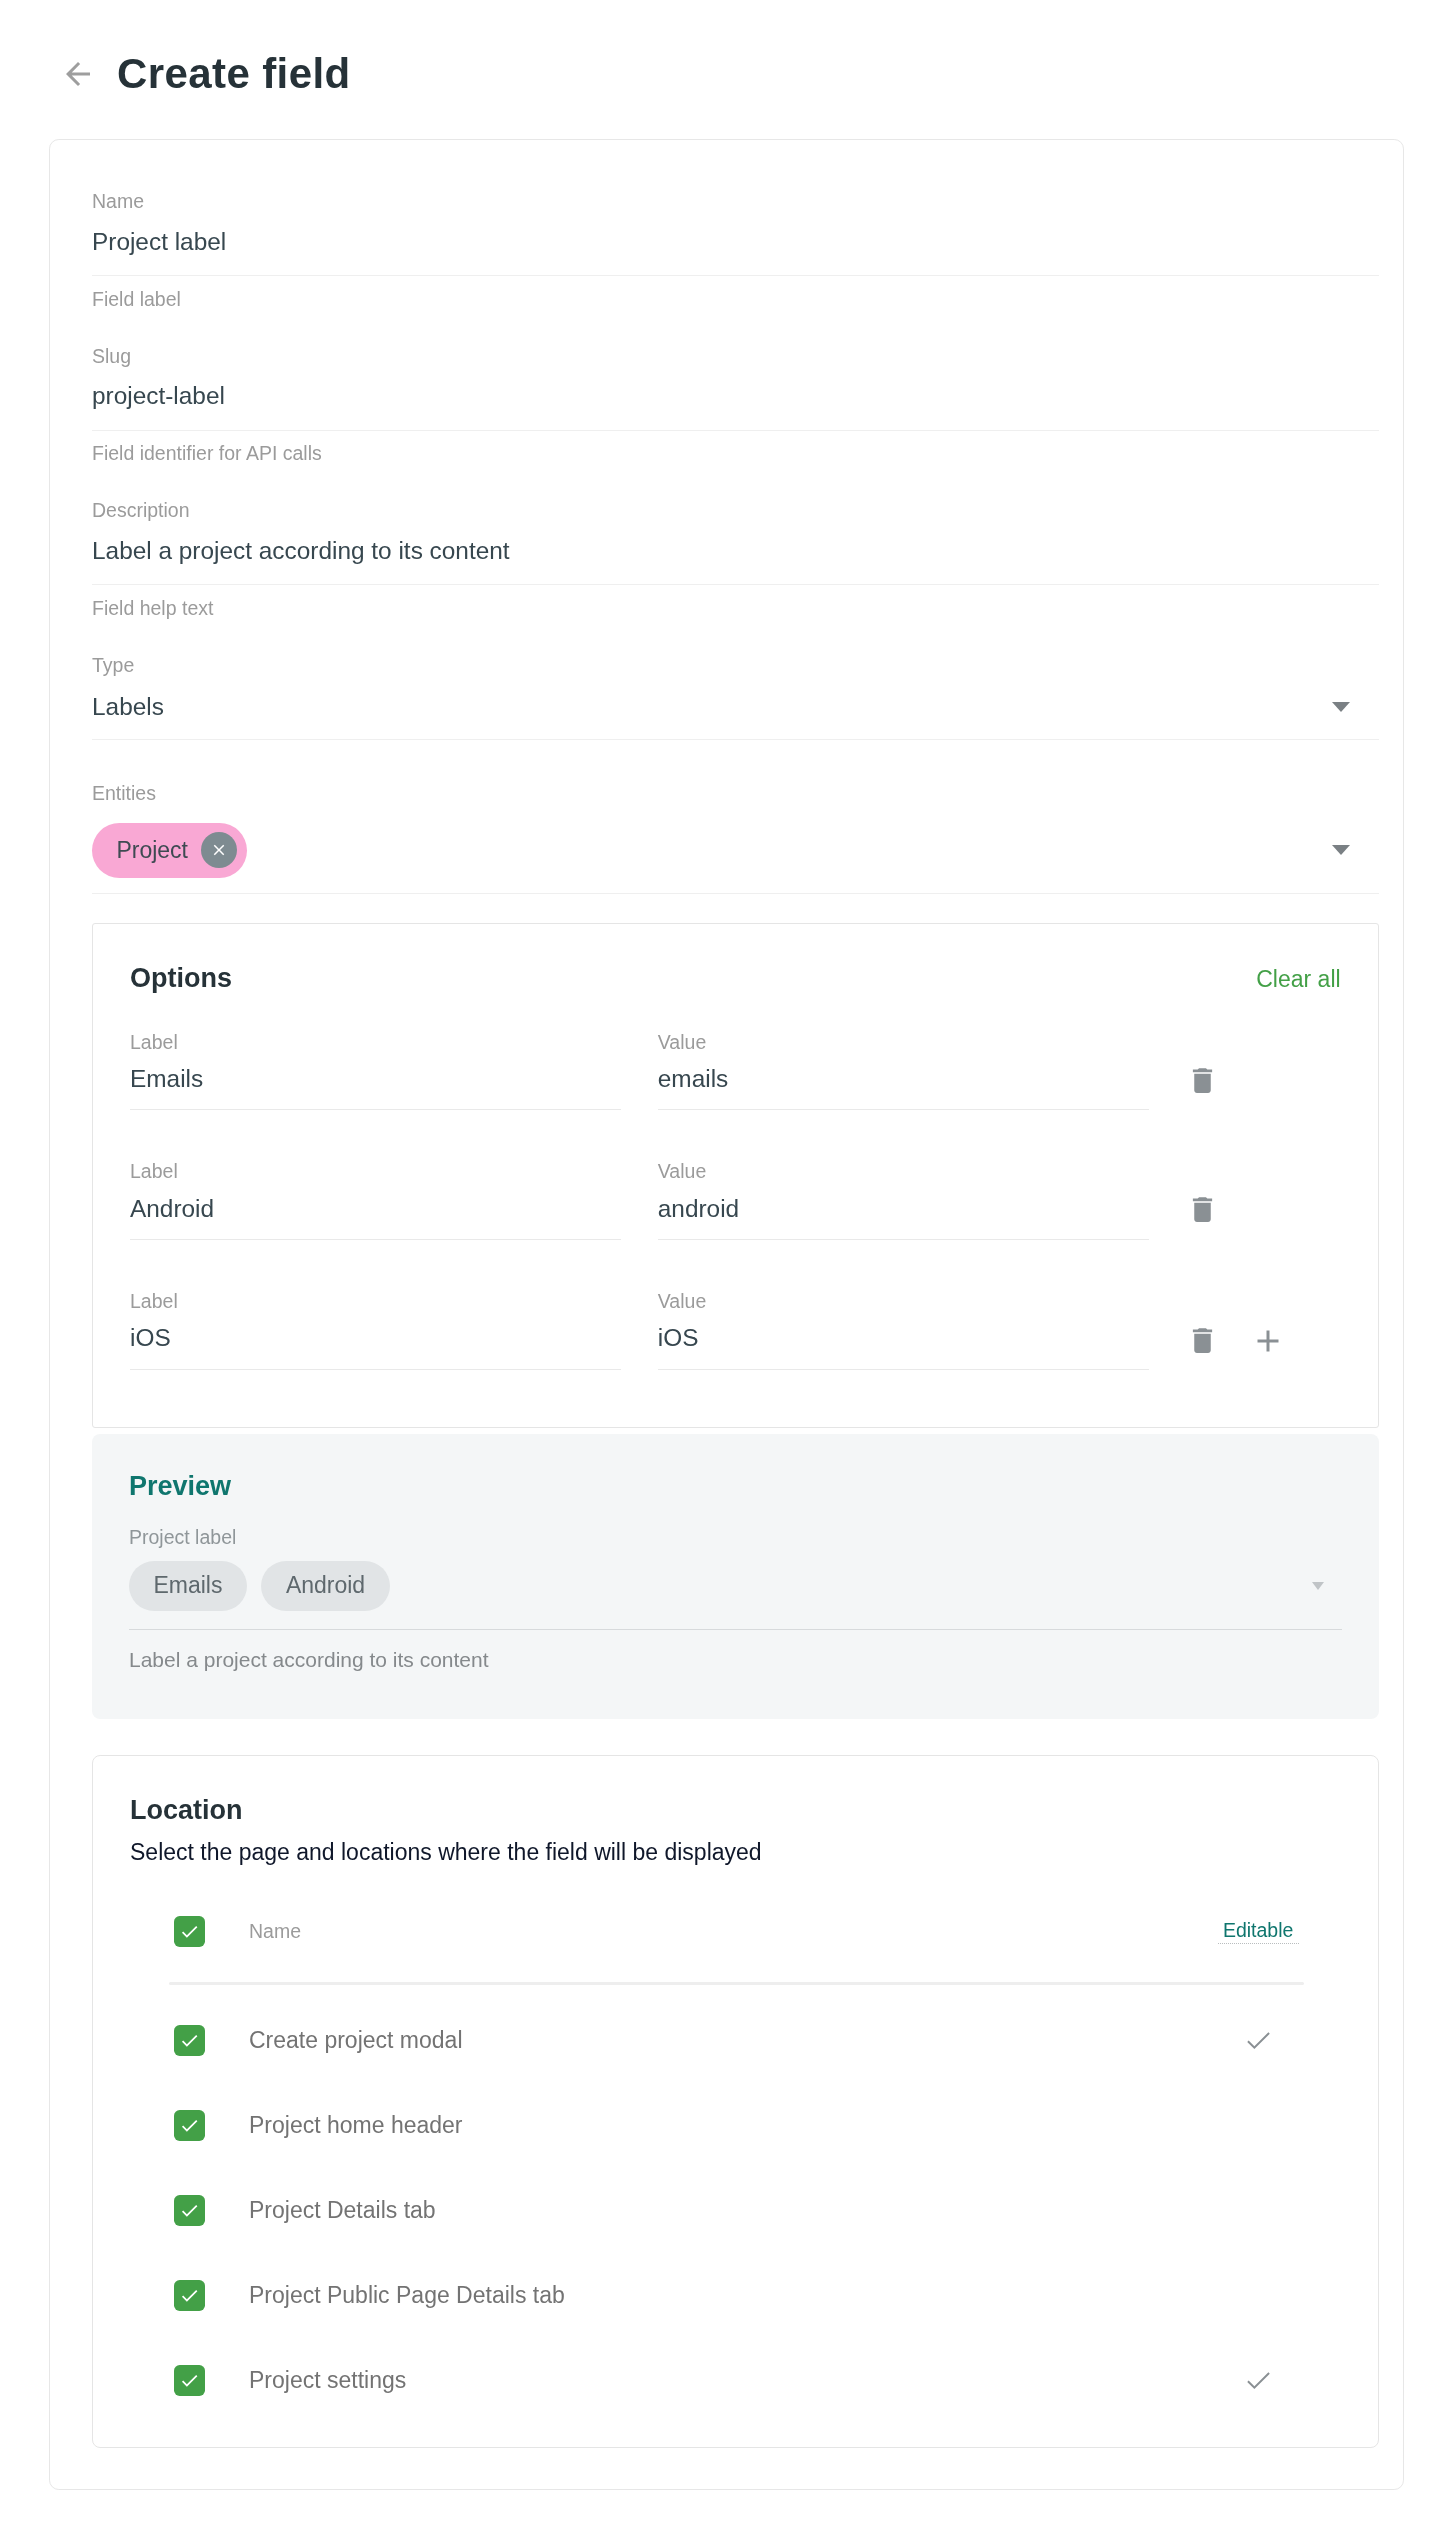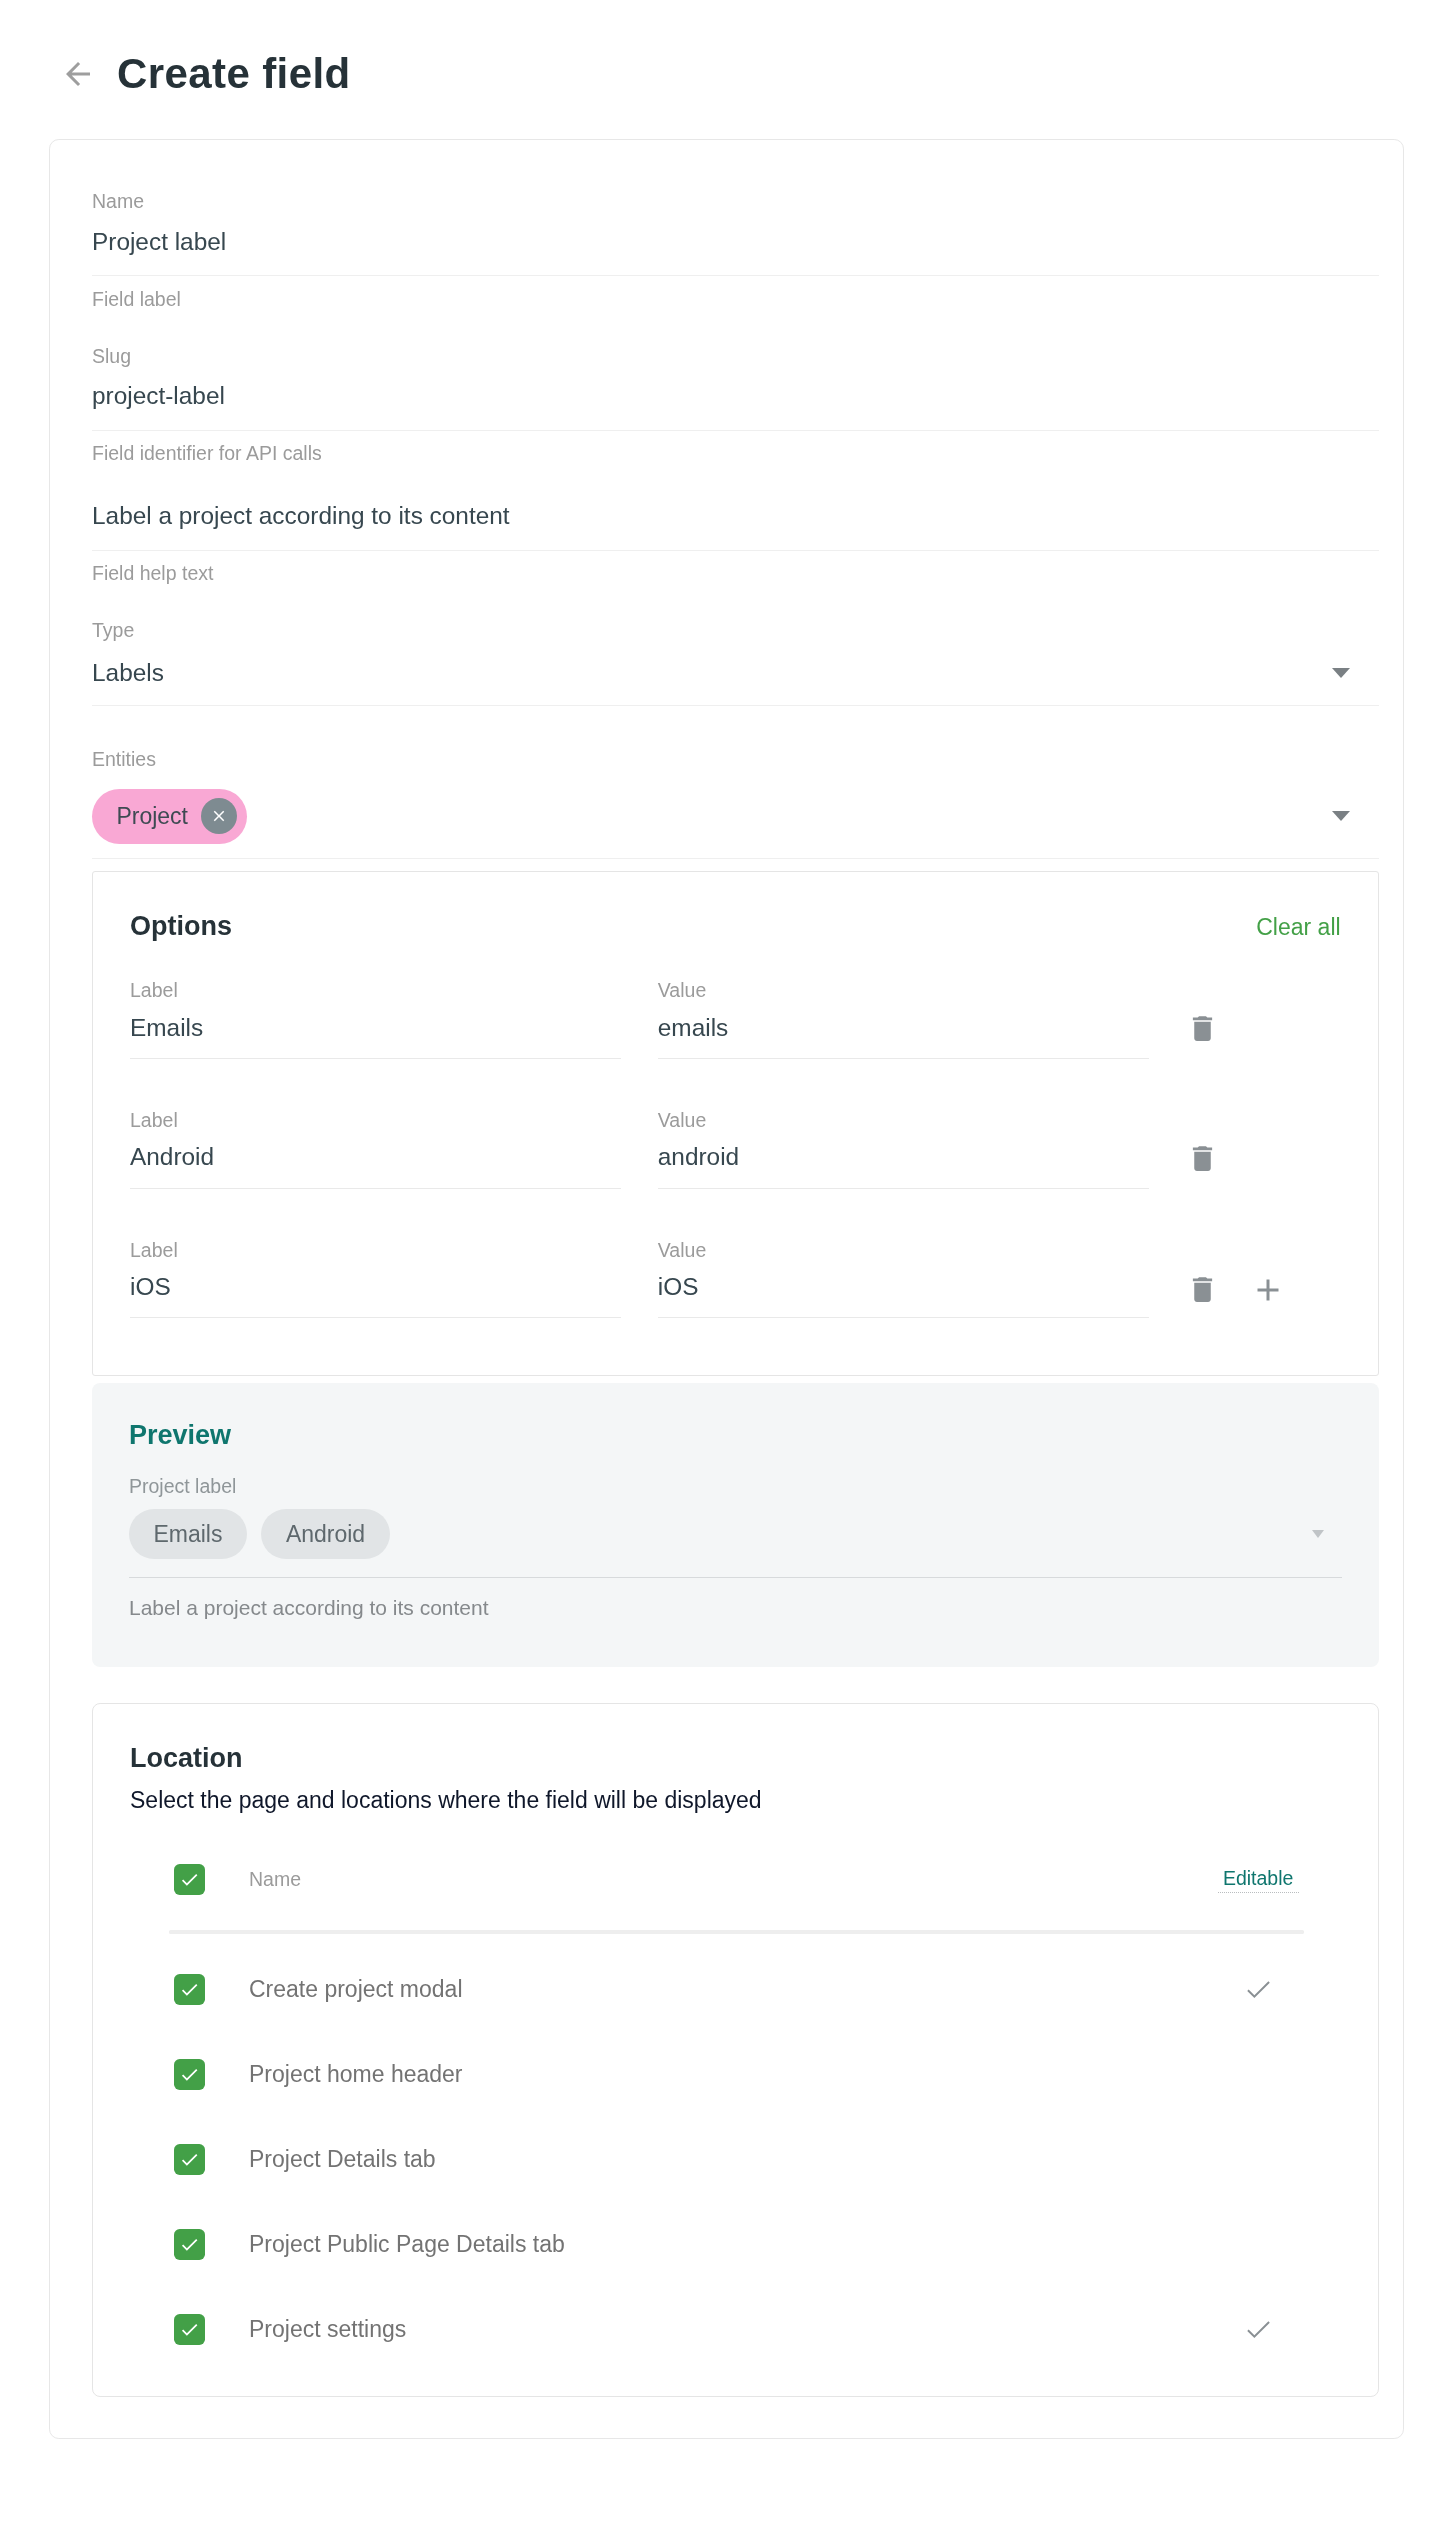--- a/index.html
+++ b/index.html
@@ -113,21 +113,21 @@
     background: #7E8B91;
     display: flex; align-items: center; justify-content: center;
     cursor: pointer;
   }
 
   
   .options-box {
     border: 1.6px solid #E5E5E5;
     border-radius: 3px;
     padding: 39px 37px 52px 37px;
-    margin-top: 12px;
+    margin-top: 29px;
   }
   .box-header {
     display: flex;
     align-items: baseline;
     justify-content: space-between;
     margin-bottom: 37px;
   }
   .box-title {
     font-size: 27px;
     font-weight: 700;
@@ -258,20 +258,21 @@
     <div class="field-helper">Field label</div>
   </div>
 
   <div class="field-group">
     <div class="field-label">Slug</div>
     <input class="field-input" type="text" value="project-label" style="">
     <div class="field-helper">Field identifier for API calls</div>
   </div>
 
   <div class="field-group">
+    <div class="field-label">Description</div>
     <input class="field-input" type="text" value="Label a project according to its content" style="">
     <div class="field-helper">Field help text</div>
   </div>
 
   <div class="field-group" style="margin-bottom:42px;">
     <div class="field-label">Type</div>
     <div class="select-row">
       <span class="select-value">Labels</span>
       <span class="caret-down"></span>
     </div>

